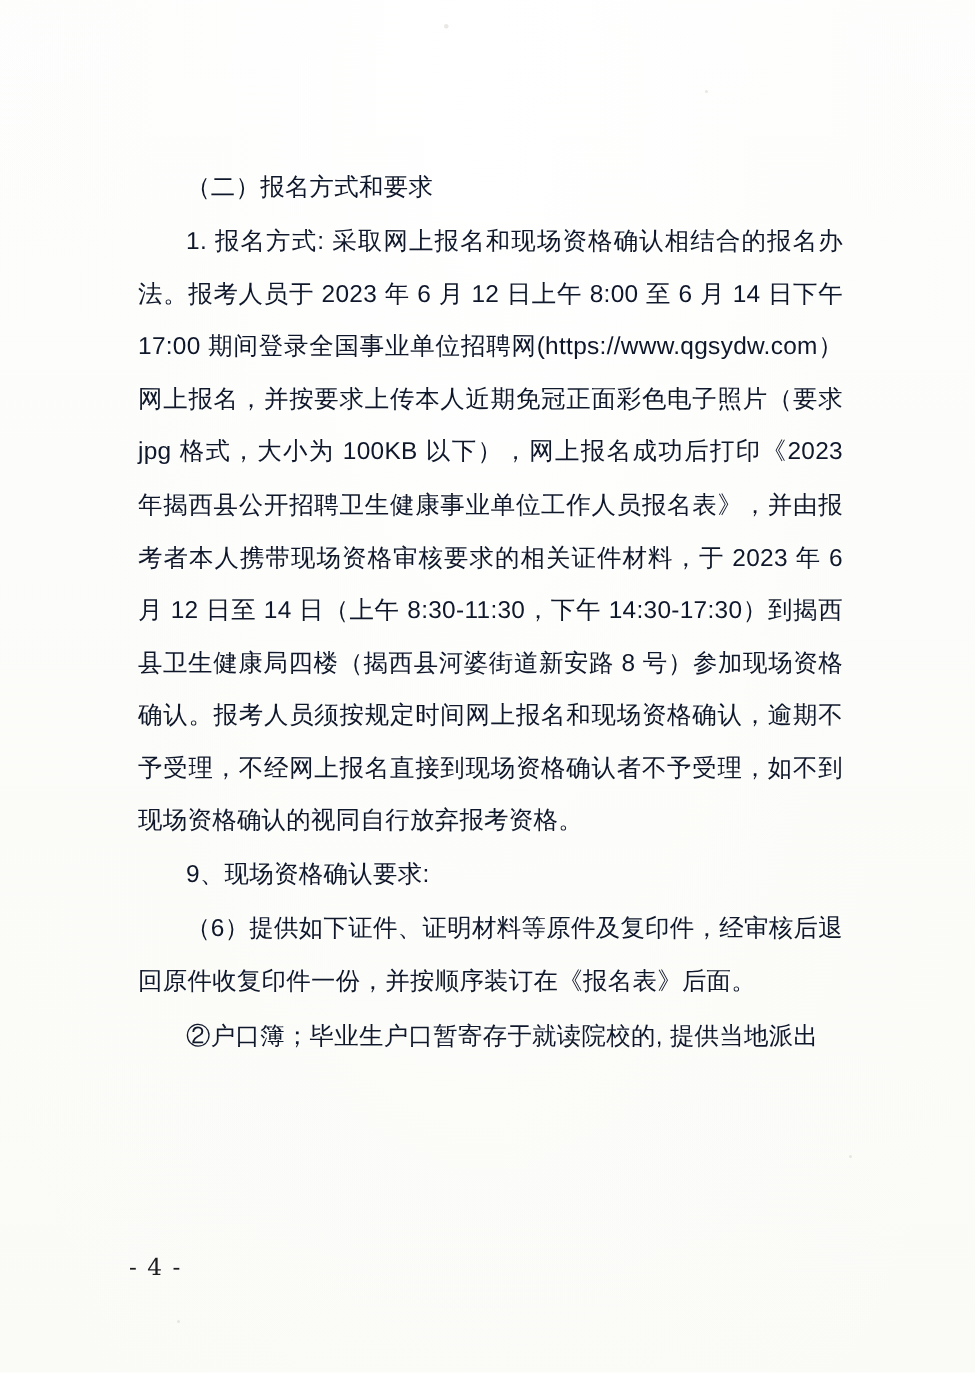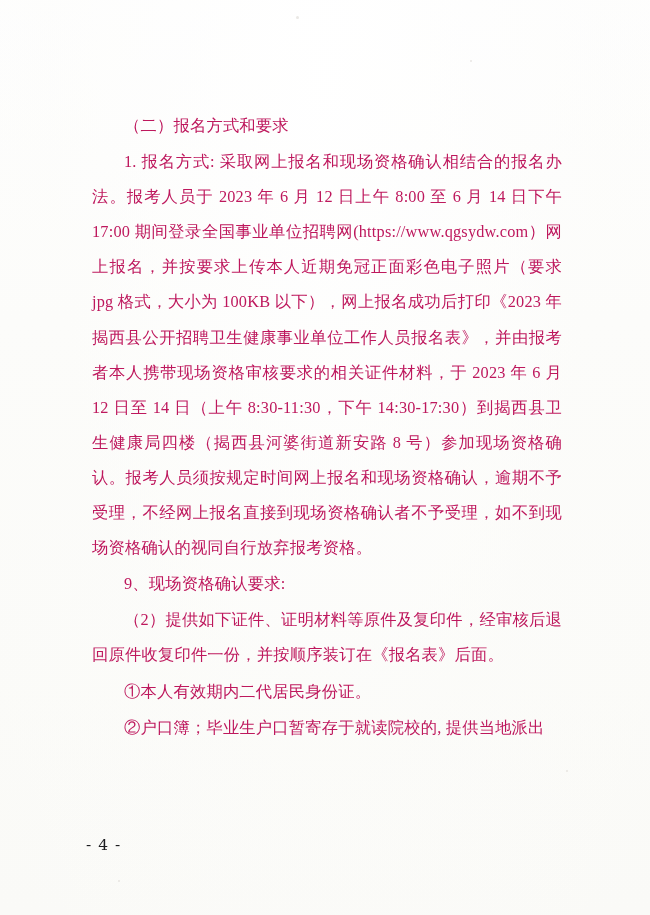--- a/index.html
+++ b/index.html
@@ -41,22 +41,22 @@
     top: 108px;
     width: 470px;
   }
   p.para {
     margin: 0 0 1px 0;
     font-size: 16.3px;
     line-height: 35.1px;
     letter-spacing: 0.2px;
     text-align: justify;
     text-justify: inter-ideograph;
-    color: #be185d;
-    font-family: Liberation Serif, serif;
+    color: #0f172a;
+    font-family: Liberation Sans, sans-serif;
   }
   p.indent2 {
     text-indent: 32px;
   }
   .footer {
     position: absolute;
     left: 0;
     right: 0;
     top: 836px;
     text-align: left;
@@ -75,19 +75,18 @@
 
   <div class="speck" style="left:296px; top:16px; width:3px; height:3px;"></div>
   <div class="speck" style="left:470px; top:60px; width:2px; height:2px;"></div>
   <div class="speck" style="left:118px; top:880px; width:2px; height:2px;"></div>
   <div class="speck" style="left:566px; top:770px; width:2px; height:2px;"></div>
 
   <div class="content">
     <p class="para indent2">（二）报名方式和要求</p>
     <p class="para indent2">1. 报名方式: 采取网上报名和现场资格确认相结合的报名办法。报考人员于 2023 年 6 月 12 日上午 8:00 至 6 月 14 日下午 17:00 期间登录全国事业单位招聘网(https://www.qgsydw.com）网上报名，并按要求上传本人近期免冠正面彩色电子照片（要求 jpg 格式，大小为 100KB 以下），网上报名成功后打印《2023 年揭西县公开招聘卫生健康事业单位工作人员报名表》，并由报考者本人携带现场资格审核要求的相关证件材料，于 2023 年 6 月 12 日至 14 日（上午 8:30-11:30，下午 14:30-17:30）到揭西县卫生健康局四楼（揭西县河婆街道新安路 8 号）参加现场资格确认。报考人员须按规定时间网上报名和现场资格确认，逾期不予受理，不经网上报名直接到现场资格确认者不予受理，如不到现场资格确认的视同自行放弃报考资格。</p>
     <p class="para indent2">9、现场资格确认要求:</p>
-    <p class="para indent2">（2）提供如下证件、证明材料等原件及复印件，经审核后退回原件收复印件一份，并按顺序装订在《报名表》后面。</p>
-    <p class="para indent2">①本人有效期内二代居民身份证。</p>
+    <p class="para indent2">（6）提供如下证件、证明材料等原件及复印件，经审核后退回原件收复印件一份，并按顺序装订在《报名表》后面。</p>
     <p class="para indent2">②户口簿；毕业生户口暂寄存于就读院校的, 提供当地派出</p>
   </div>
 
   <div class="footer">- 4 -</div>
 </div>
 
 </body></html>

